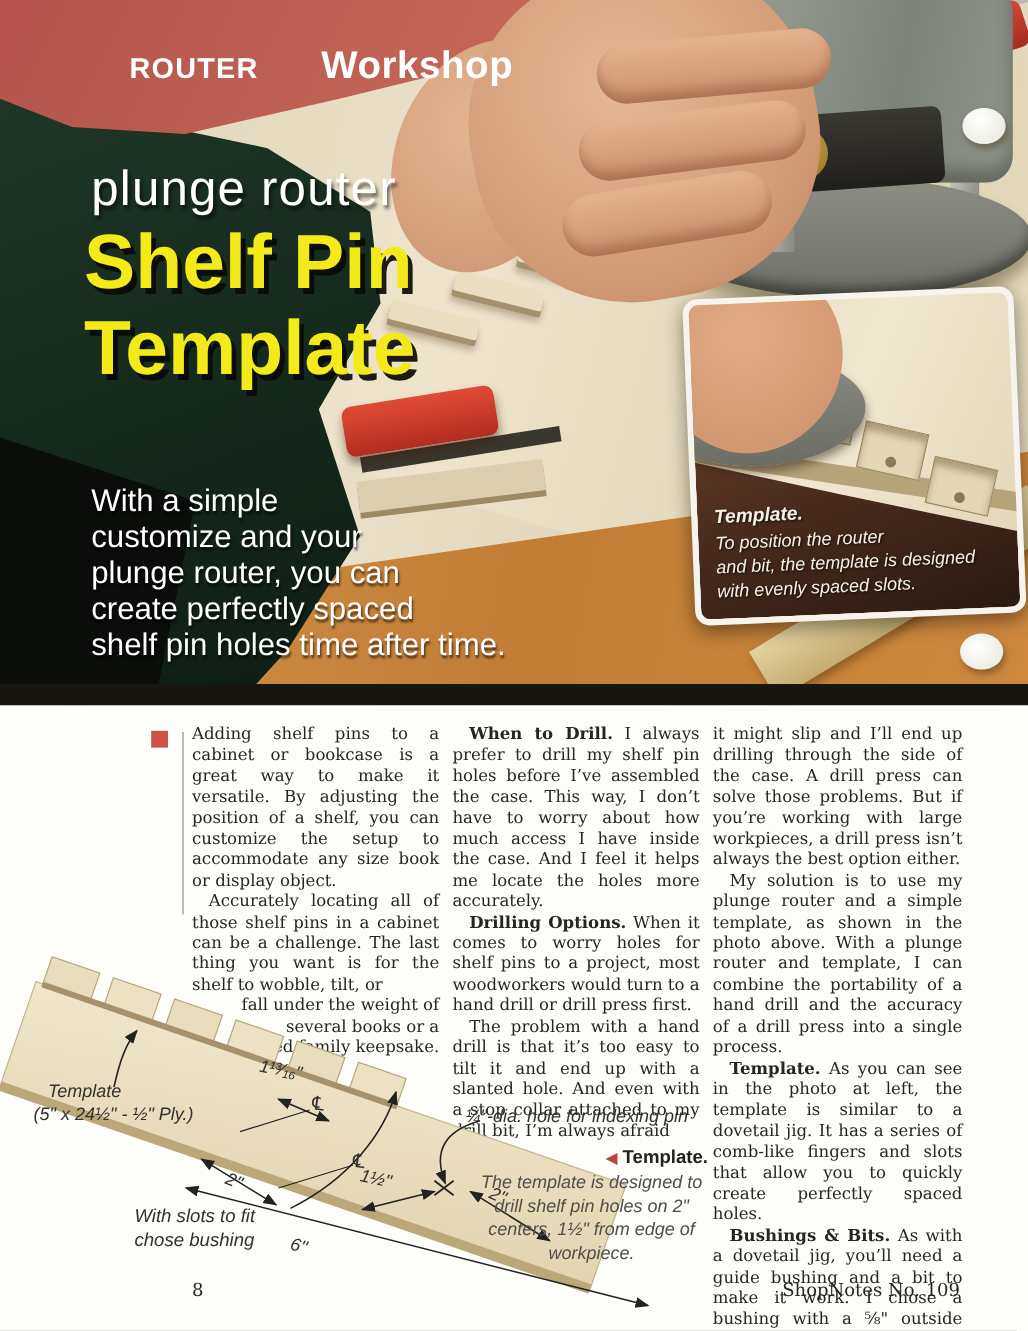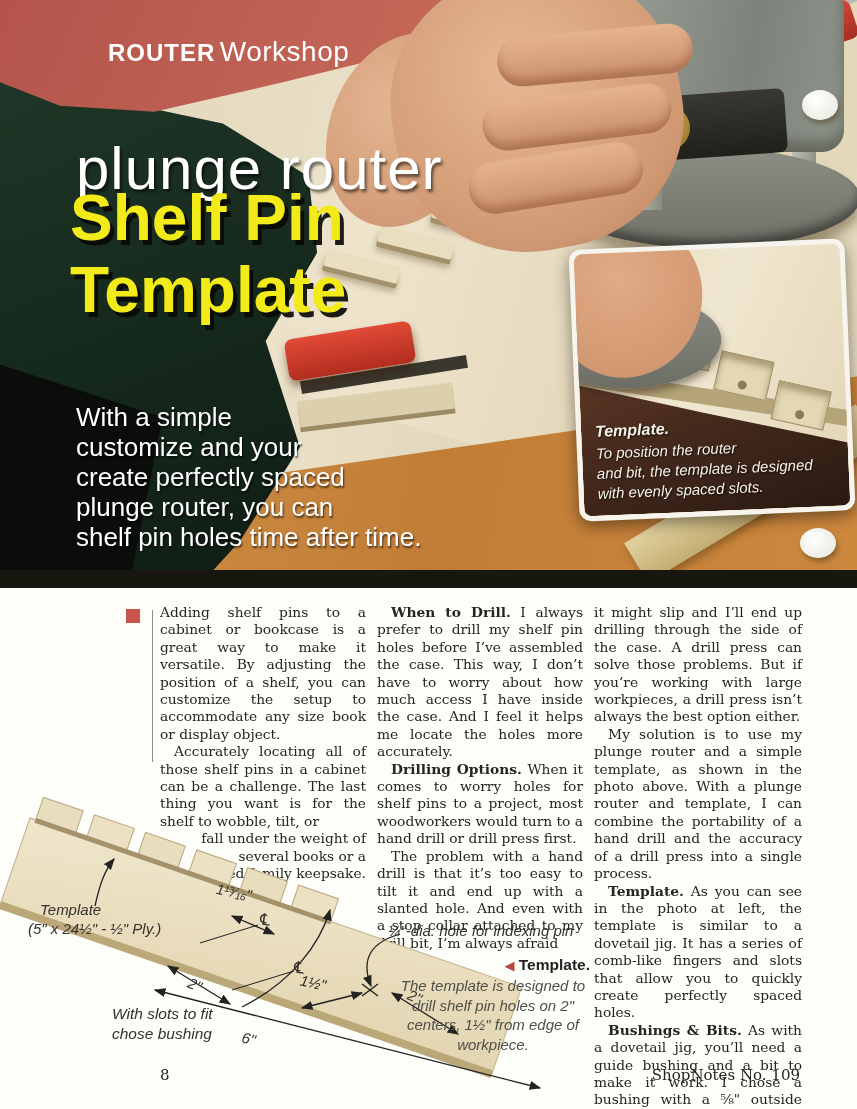--- a/index.html
+++ b/index.html
@@ -65,22 +65,22 @@
   .cf3 { left:378px; top:234px; } .cf4 { left:324px; top:258px; }
   .pin { width:36px; height:30px; border-radius:50%;
     background:radial-gradient(circle at 40% 35%,#ffffff,#e6e6da);
     box-shadow:2px 4px 5px rgba(90,70,40,.55); }
   .pin1 { left:802px; top:90px; } .pin2 { left:800px; top:528px; }
   .hero-strip { left:0; top:570px; width:857px; height:18px; background:#17160f; }
 
   
   .kicker { position:absolute; left:108px; top:36px; color:#fff; white-space:nowrap; }
   .kicker b { font-size:24px; font-weight:bold; letter-spacing:1px; }
-  .kicker span.lt { font-size:28px; font-weight:400; letter-spacing:.5px; }
-  .title-small { position:absolute; left:76px; top:134px; font-size:60px; font-weight:400;
+  .kicker span.lt { font-size:32px; font-weight:700; letter-spacing:.5px;margin-left:48px; }
+  .title-small { position:absolute; left:76px; top:134px; font-size:41px; font-weight:400;
     color:#fff; letter-spacing:1px; text-shadow:2px 3px 3px rgba(0,0,0,.55); }
   .title-big { position:absolute; left:70px; font-size:64px; font-weight:bold; letter-spacing:0;
     color:#f3eb19; text-shadow:4px 5px 0 rgba(10,10,5,.92); line-height:1; }
   .tb1 { top:186px; } .tb2 { top:258px; }
   .subtitle { position:absolute; left:76px; top:402px; width:360px; color:#fff;
     font-size:26px; line-height:30px; text-shadow:1px 2px 2px rgba(0,0,0,.65); }
 
   
   .inset { position:absolute; left:574px; top:244px; width:276px; height:272px;
     background:#f6f4ec; border-radius:12px; padding:5px; transform:rotate(-2.4deg);
@@ -185,22 +185,22 @@
     <div class="kicker">
       <b>ROUTER</b>
       <span class="lt">Workshop</span>
     </div>
     <div class="title-small">plunge router</div>
     <div class="title-big tb1">Shelf Pin</div>
     <div class="title-big tb2">Template</div>
     <div class="subtitle">
       <div>With a simple</div>
       <div>customize and your</div>
+      <div>plunge router, you can</div>
       <div>create perfectly spaced</div>
-      <div>plunge router, you can</div>
       <div>shelf pin holes time after time.</div>
     </div>
 
     <div class="inset">
       <div class="inset-photo">
         <div class="inset-edge"></div>
         <div class="inset-dark"></div>
         <div class="inset-slot is1"></div>
         <div class="inset-slot is2"></div>
         <div class="inset-slot is3"></div>

